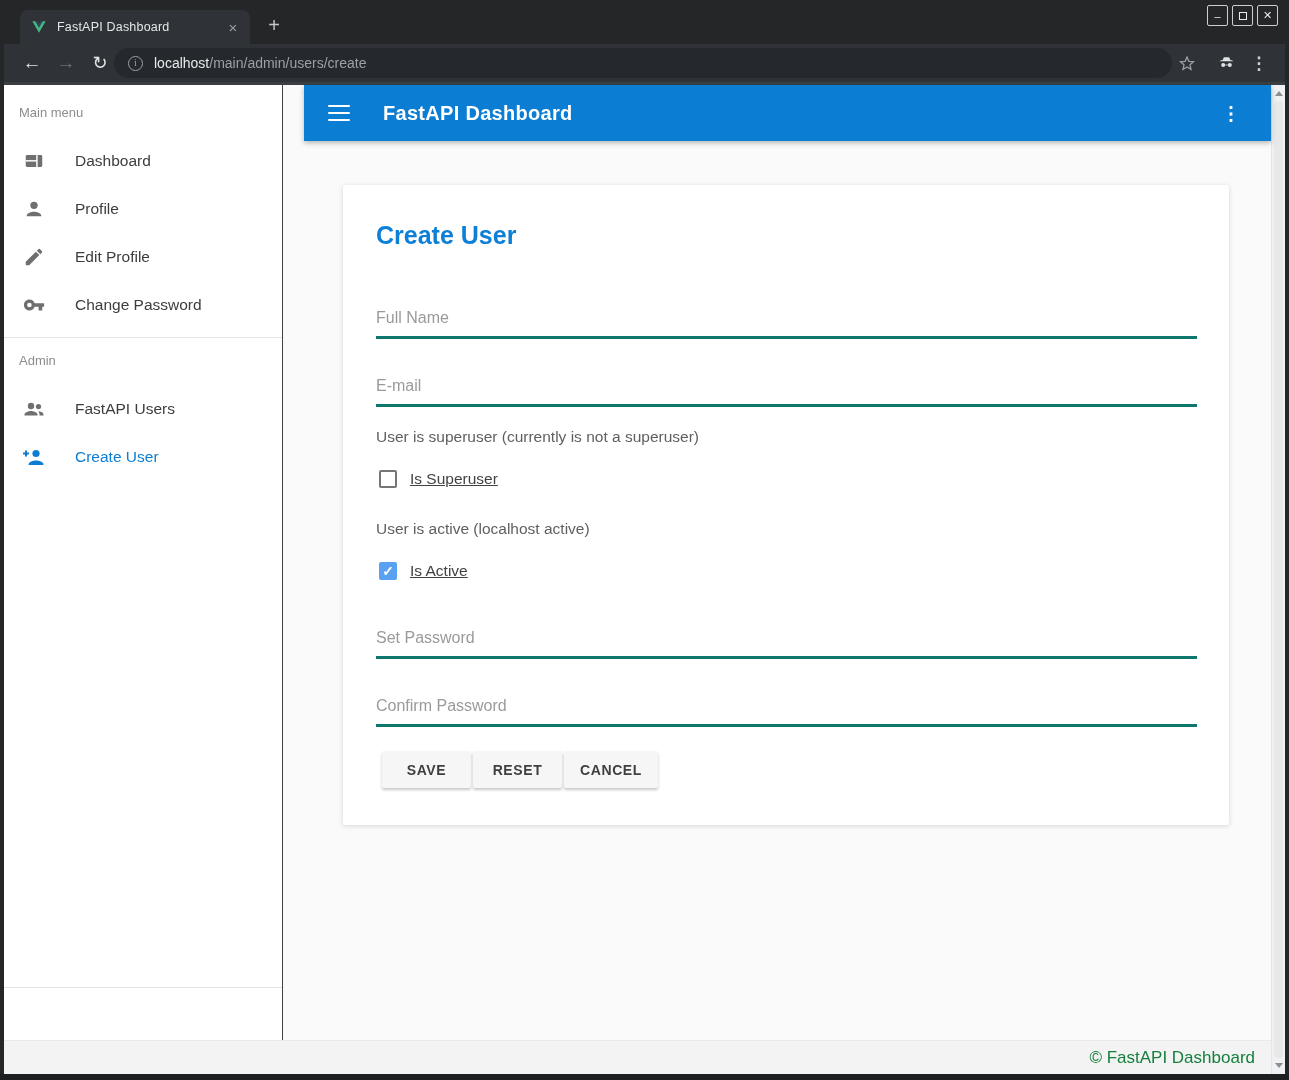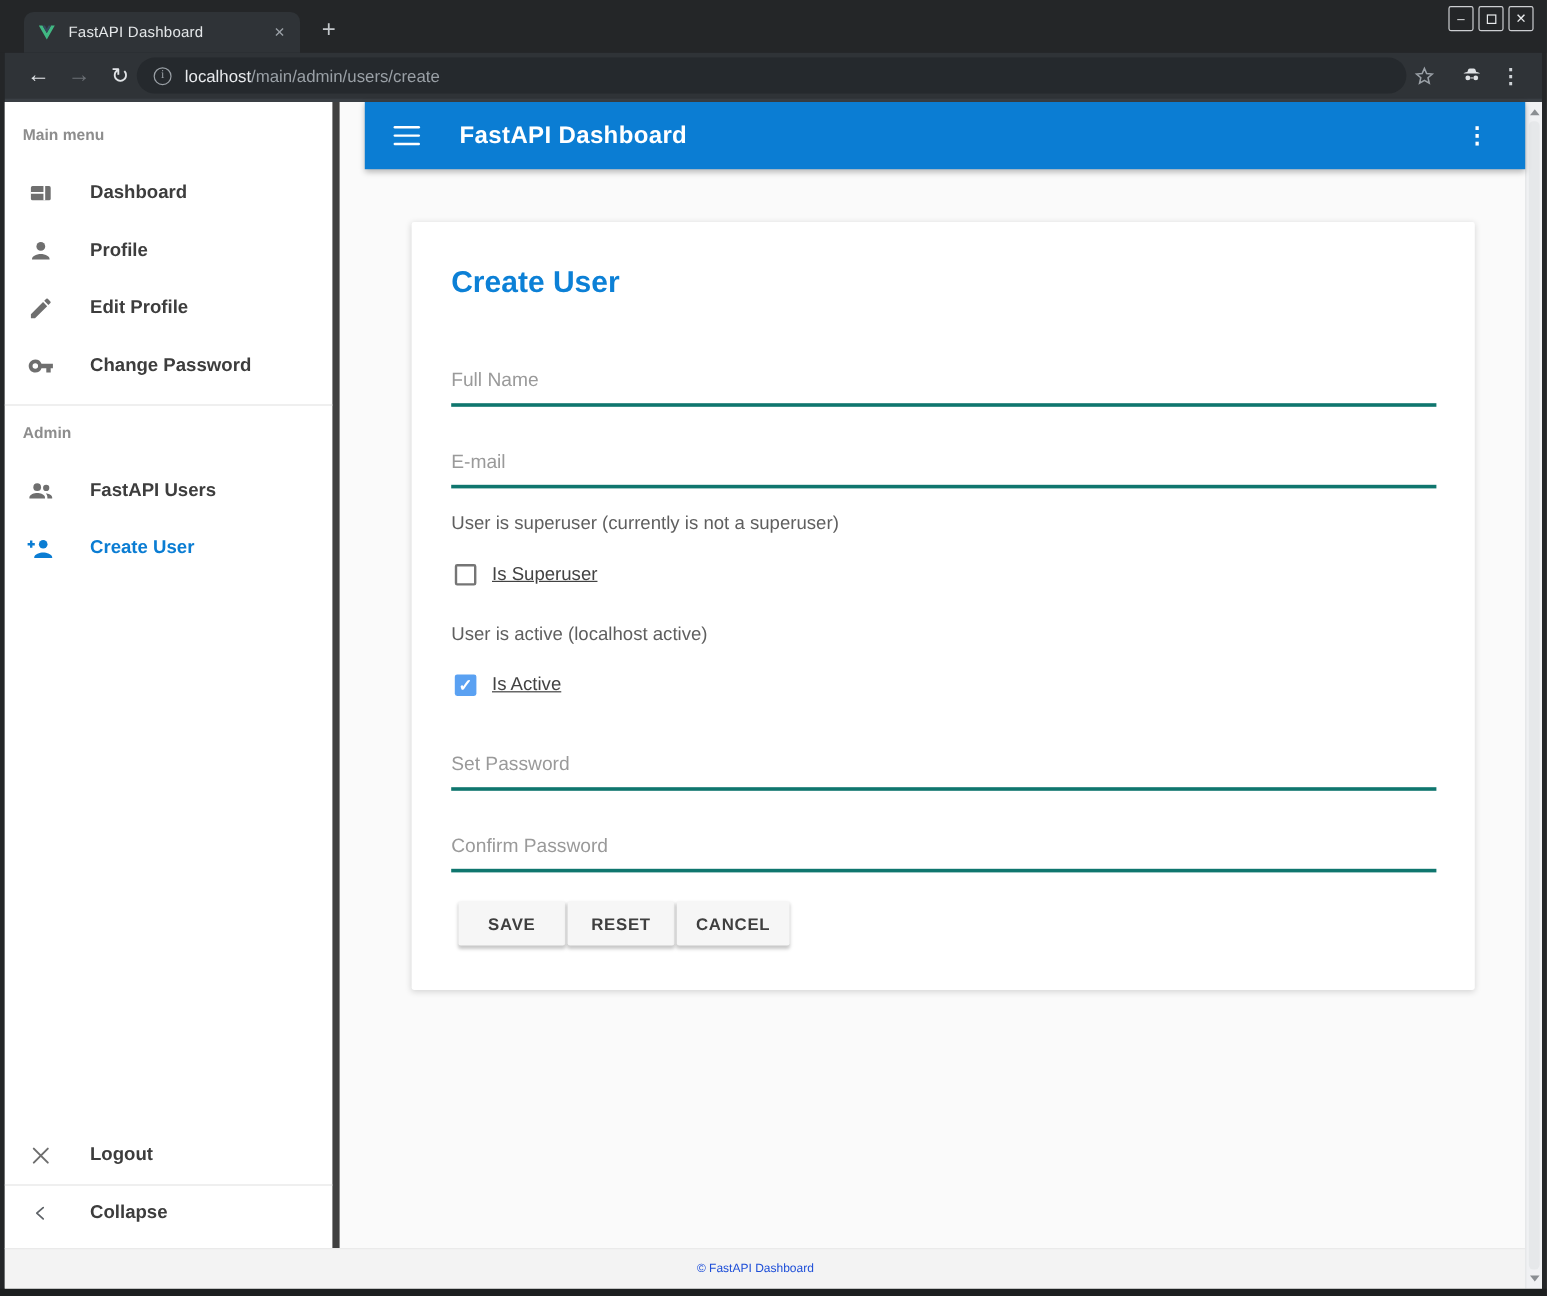--- a/index.html
+++ b/index.html
@@ -44,21 +44,21 @@
   .viewport { position:absolute; left:4px; top:85px; width:1281px; height:989px; background:#fafafa; }
 
   
   .scrollbar { position:absolute; right:0; top:0; width:14px; height:100%; background:#f0f1f3; border-left:1px solid #e3e5e7; }
   .sb-thumb { position:absolute; left:2px; right:2px; top:16px; bottom:16px; background:#e6e8ea; border-radius:4px; }
   .sb-up, .sb-down { position:absolute; left:3px; width:0; height:0; border-left:4px solid transparent; border-right:4px solid transparent; }
   .sb-up { top:6px; border-bottom:5px solid #8a8e92; }
   .sb-down { bottom:6px; border-top:5px solid #8a8e92; }
 
   
-  .sidebar { position:absolute; left:0; top:0; width:279px; height:955px; background:#ffffff; border-right:6px solid #404040;font-weight:bold; }
+  .sidebar { position:absolute; left:0; top:0; width:279px; height:955px; background:#ffffff; border-right:1px solid #404040; }
   .side-label { position:absolute; left:15px; font-size:13px; color:#8d8d8d; }
   .side-item { position:absolute; left:0; width:100%; height:48px; display:flex; align-items:center; cursor:pointer; }
   .side-item .ico { width:24px; height:24px; margin-left:18px; display:flex; align-items:center; justify-content:center; }
   .side-item .lbl { margin-left:29px; font-size:15.5px; color:#3d3d3d; }
   .side-item.active .lbl { color:#0b7dd3; }
   .side-div { position:absolute; left:0; width:100%; height:1px; background:#e4e4e4; }
 
   
   .main { position:absolute; left:300px; top:0; width:967px; height:955px; background:#fafafa; }
   .appbar { position:absolute; left:0; top:0; width:100%; height:56px; background:#0b7dd3;
@@ -83,22 +83,22 @@
   .chk-box { width:18px; height:18px; border:2px solid #757575; border-radius:2px; }
   .chk-box.checked { border:none; background:#5aa1f2; color:#ffffff; font-size:14px; font-weight:bold;
                      text-align:center; line-height:18px; }
   .chk-lbl { margin-left:13px; font-size:15.5px; color:#424242;text-decoration:underline; }
   .btn-row { position:absolute; left:39px; top:566px; display:flex; gap:2px; }
   .m-btn { height:37px; min-width:89px; padding:0 16px; background:#f6f6f6; border:none; border-radius:2px;
            box-shadow:0 2px 3px rgba(0,0,0,.22); font-family:"Liberation Sans", sans-serif;
            font-size:14px; font-weight:bold; color:#3f3f3f; letter-spacing:.6px; cursor:pointer; }
 
   .page-footer { position:absolute; left:0; top:955px; width:1267px; height:34px; background:#f3f3f3;
-                 border-top:1px solid #eaeaea; display:flex; align-items:center; justify-content:center;
-                 padding-right:16px; font-size:10px; color:#1d4ed8; }
+                 border-top:1px solid #eaeaea; display:flex; align-items:center; justify-content:flex-end;
+                 padding-right:16px; font-size:17px; color:#15803d; }
 
   .bottom-frame { position:absolute; left:0; bottom:0; width:100%; height:6px; background:#1d1f20; }
   svg { display:block; }
 </style>
 </head>
 <body>
 
 <div class="screen">
 
   <div class="titlebar">
@@ -208,39 +208,23 @@
         <span class="ico">
           <svg width="24" height="24" viewBox="0 0 24 24" fill="#0b7dd3">
               <circle cx="14" cy="8.5" r="3.6"></circle>
               <path d="M6.5 19.5c0-2.7 4.8-4.1 7.5-4.1s7.5 1.4 7.5 4.1v.5h-15v-.5z"></path>
               <path d="M5 7.5h2v2H5v2H3v-2H1v-2h2v-2h2v2z"></path>
             </svg>
         </span>
         <span class="lbl">Create User</span>
       </div>
 
-      <div class="side-item" style="top:854px">
-        <span class="ico">
-          <svg width="20" height="20" viewBox="0 0 24 24">
-              <path d="M5 5l14 14M19 5L5 19" stroke="#6f6f6f" stroke-width="2" stroke-linecap="round"></path>
-            </svg>
-        </span>
-        <span class="lbl">Logout</span>
-      </div>
 
       <div class="side-div" style="top:902px"></div>
 
-      <div class="side-item" style="top:902px">
-        <span class="ico">
-          <svg width="16" height="16" viewBox="0 0 24 24">
-              <path d="M15 5l-8 7 8 7" fill="none" stroke="#5f6368" stroke-width="2.2" stroke-linecap="round" stroke-linejoin="round"></path>
-            </svg>
-        </span>
-        <span class="lbl">Collapse</span>
-      </div>
     </aside>
 
     <div class="main">
       <header class="appbar">
         <div class="hamburger">
             <span></span>
             <span></span>
             <span></span>
           </div>
         <div class="appbar-title">FastAPI Dashboard</div>

